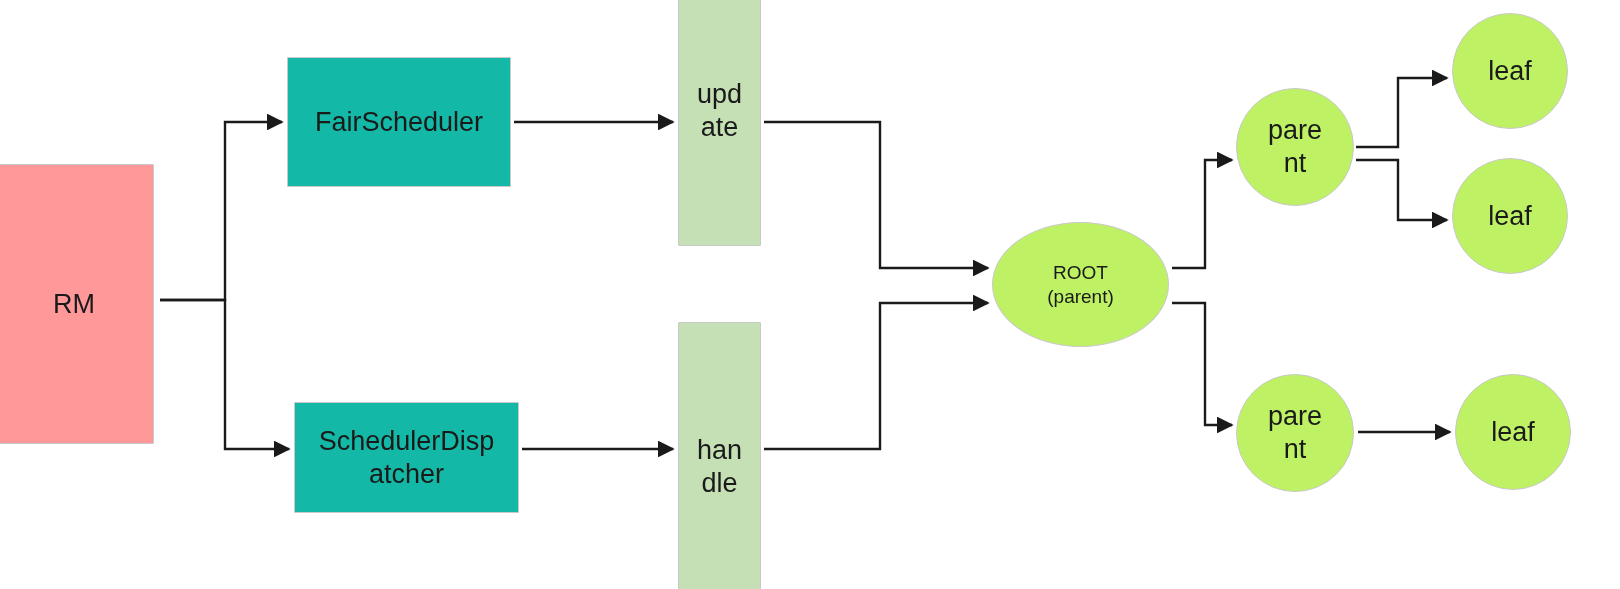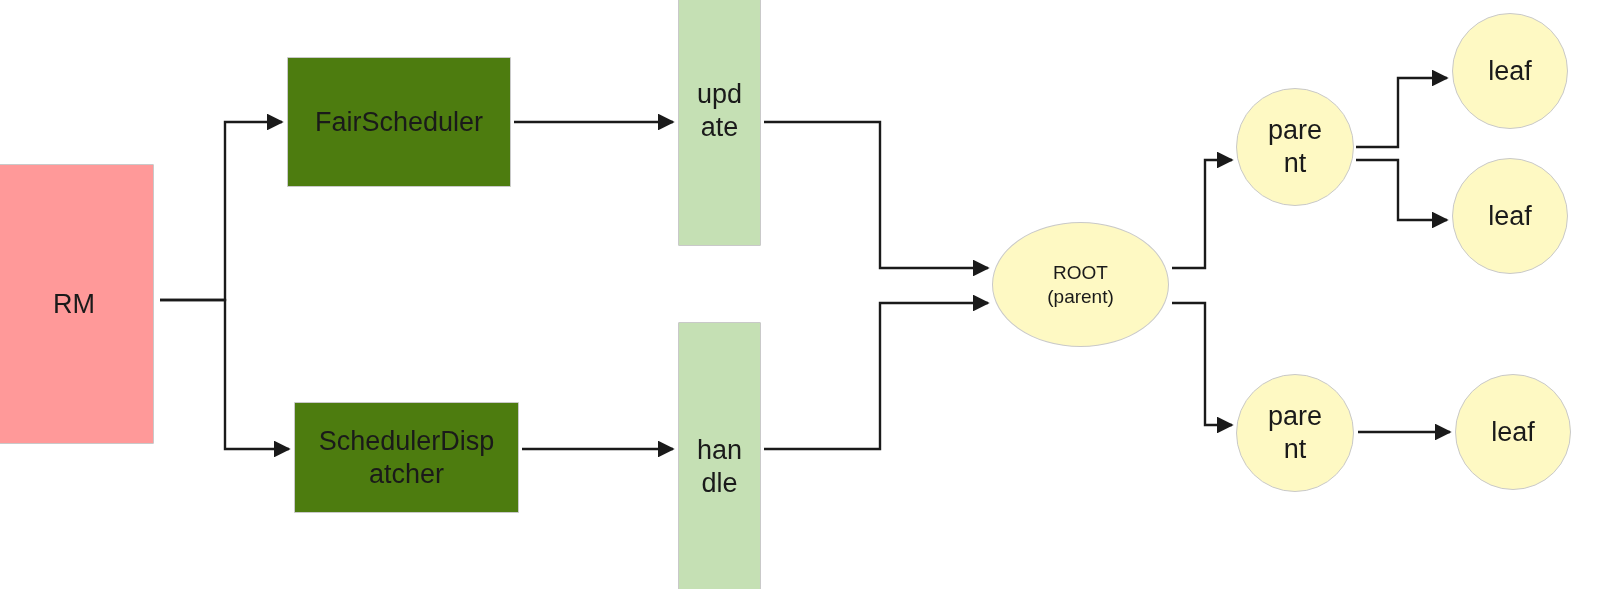--- a/index.html
+++ b/index.html
@@ -47,23 +47,23 @@
     border: 1px solid #c9c9c9;
     border-radius: 1px;
   }
   .ellipse {
     border: 1px solid #c9c9c9;
     border-radius: 50%;
   }
 
   
   .fill-pink  { background: #ff9999; }
-  .fill-blue  { background: #4d7c0f; }
+  .fill-blue  { background: #14b8a6; }
   .fill-green { background: #c5e0b4; }
-  .fill-peach { background: #fef9c3; }
+  .fill-peach { background: #bef264; }
 
   
   #node-rm {
     left: -6px;  top: 164px;  width: 160px;  height: 280px;
     font-size: 27px;
   }
   #node-fairscheduler {
     left: 287px; top: 57px;   width: 224px;  height: 130px;
     font-size: 27px;
   }

